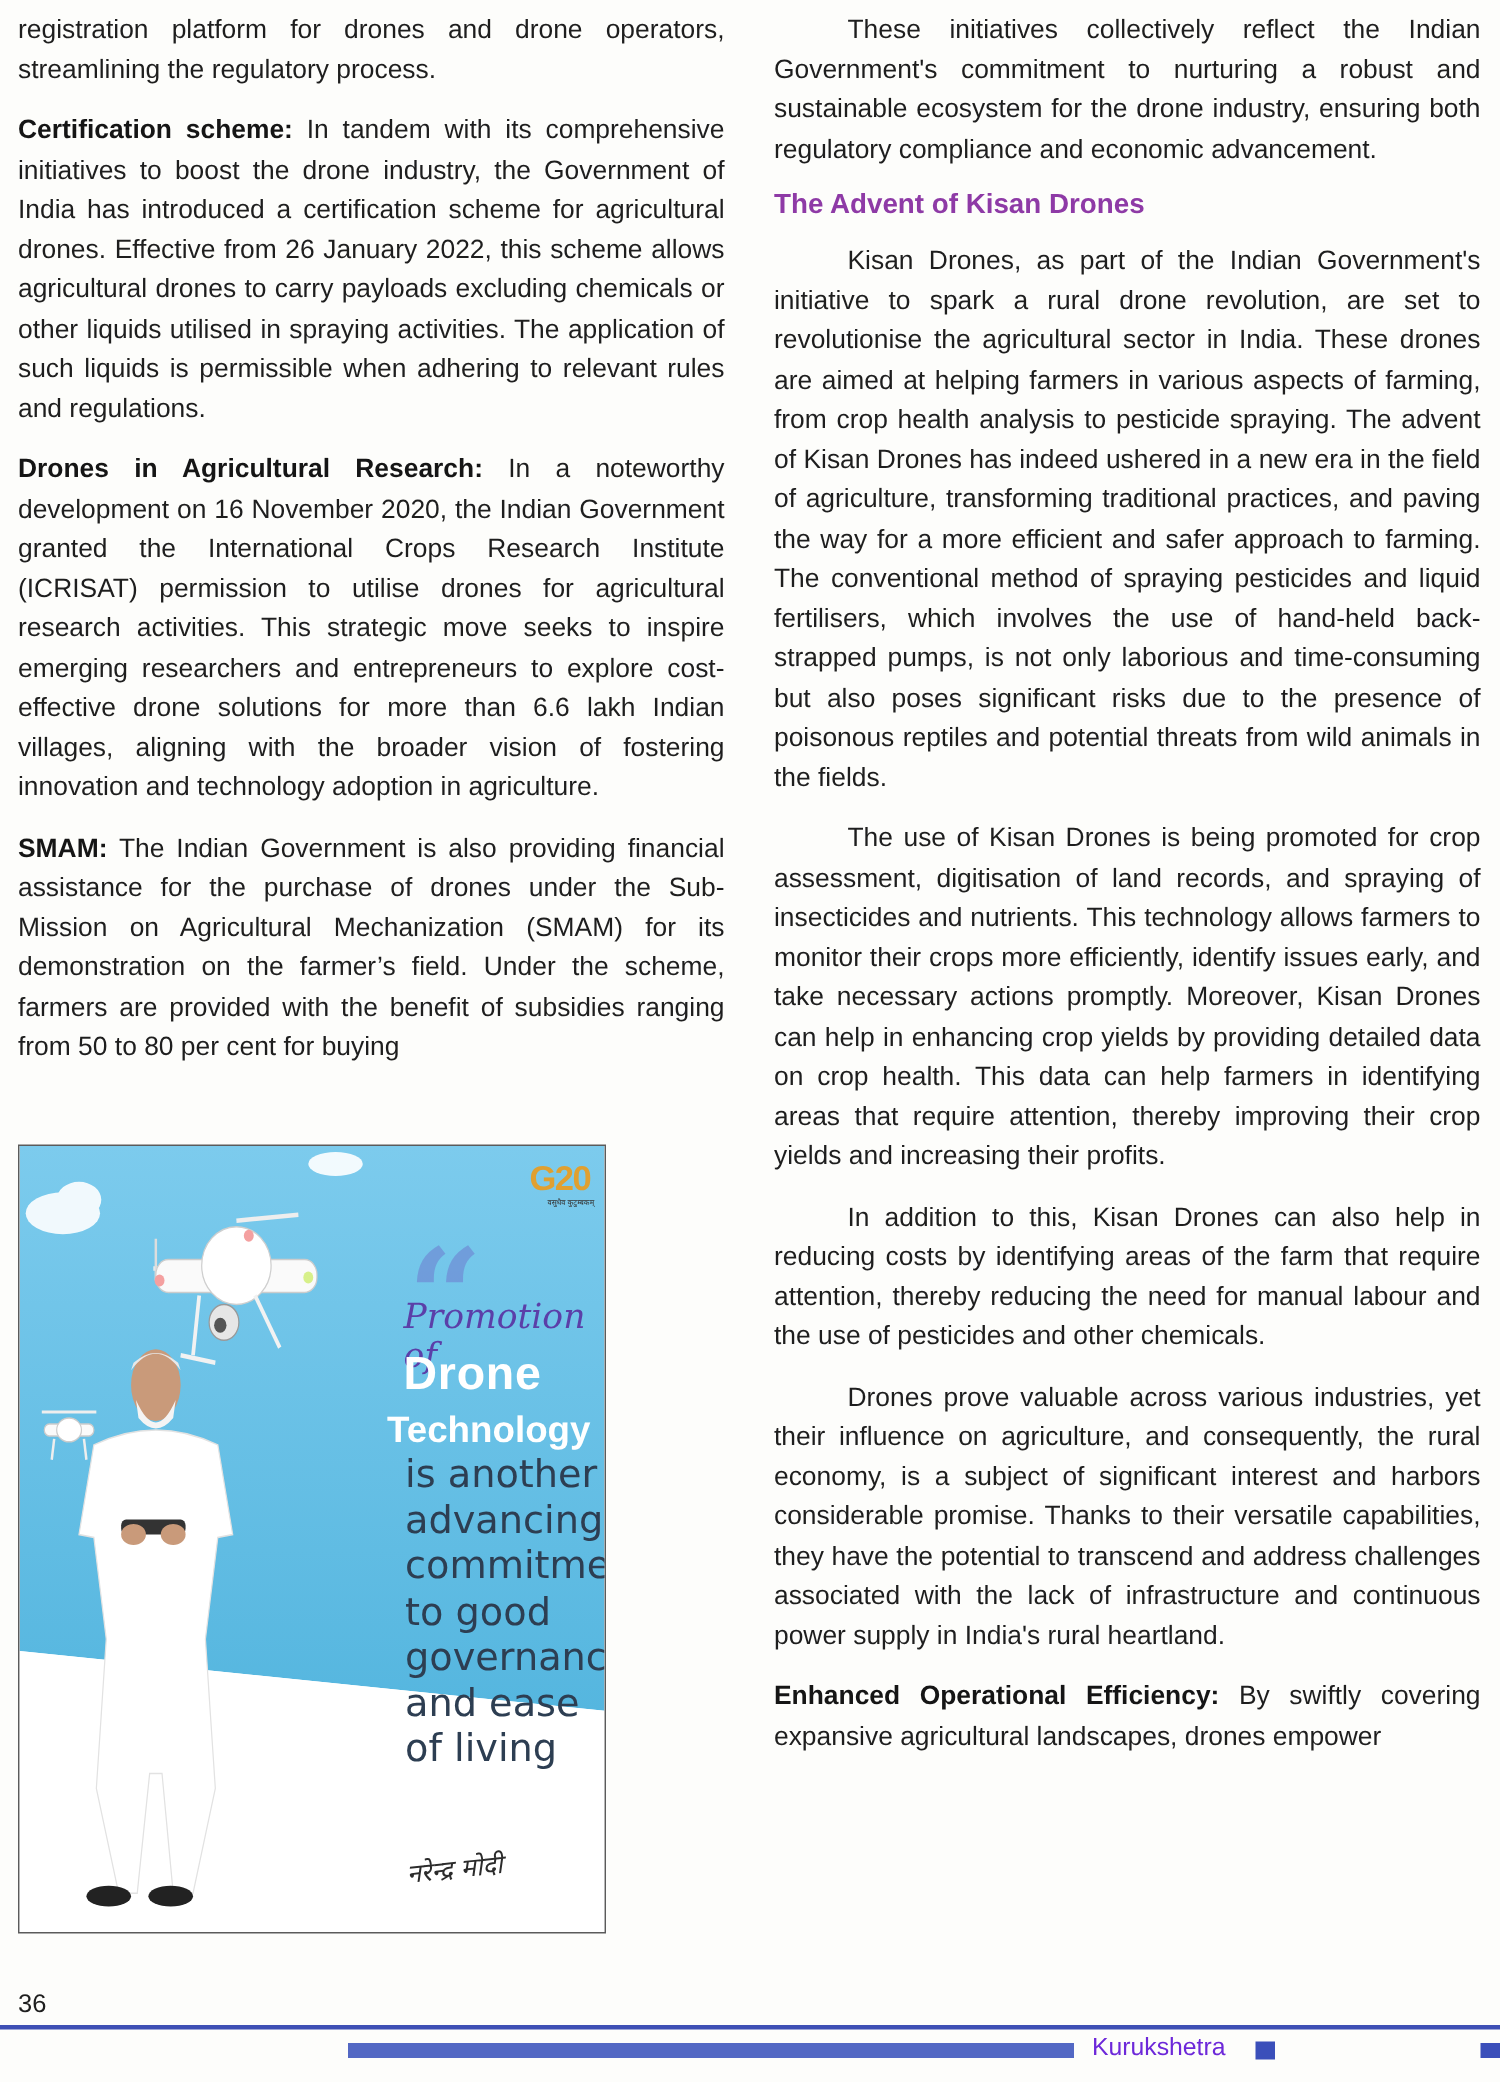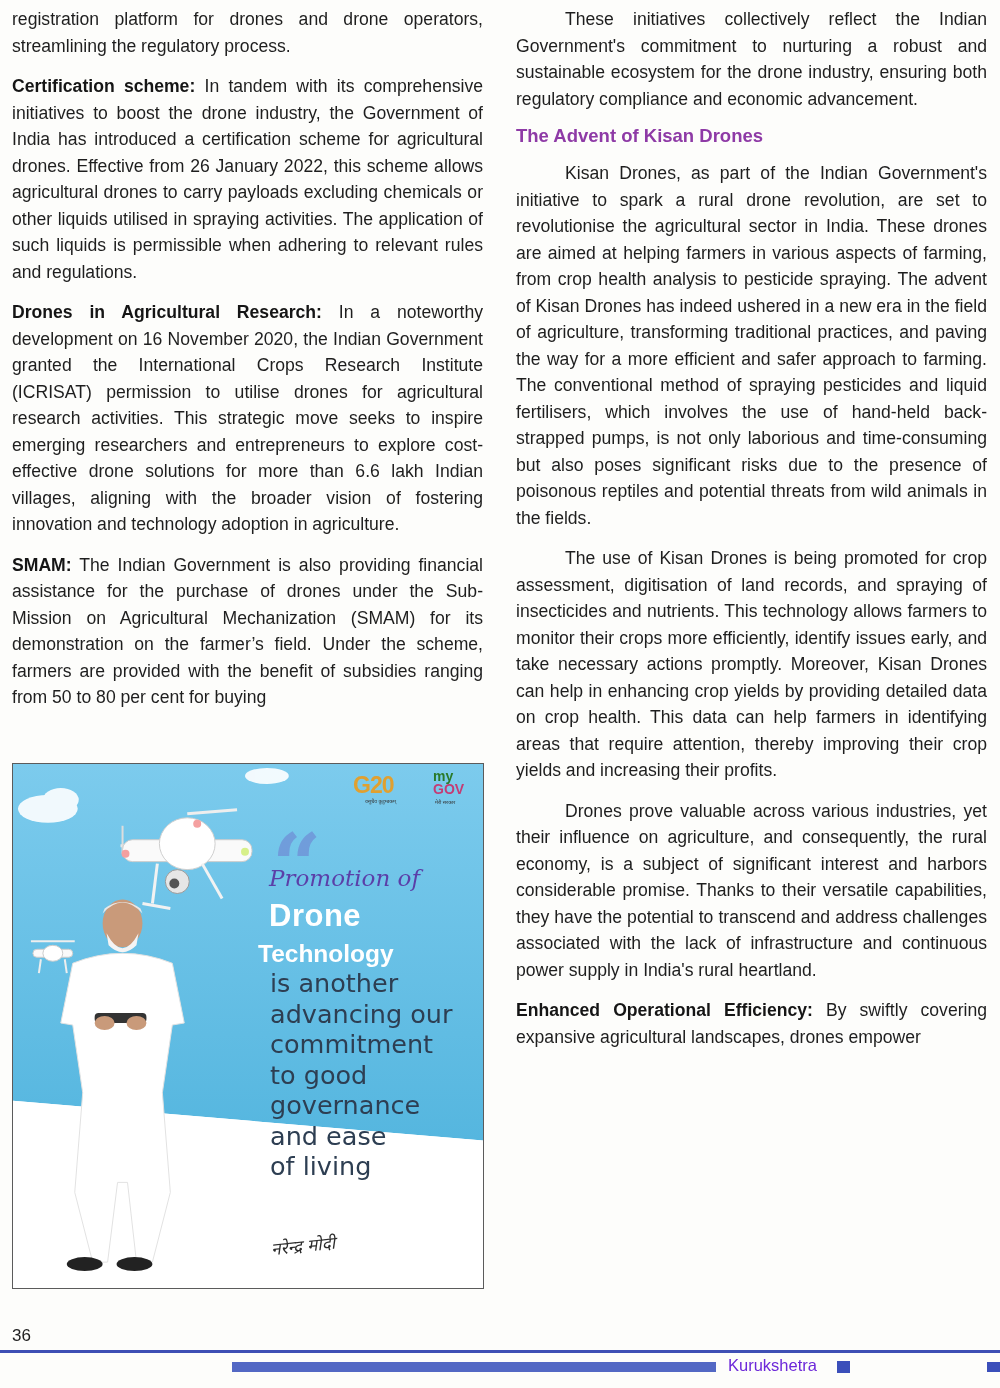--- a/index.html
+++ b/index.html
@@ -10,21 +10,21 @@
     .col-left { left: 12px; }
     .col-right { left: 516px; }
 
     .para { margin-bottom: 14px; }
     .para.indent { text-indent: 49px; }
     .para .lead { font-weight: bold; color: #151515; }
 
     .heading { font-weight: bold; color: #8e3aa6; font-size: 18.5px; line-height: 24px; margin-top: -2px; margin-bottom: 12px; }
 
     
-    .poster { position: absolute; left: 12px; top: 763px; width: 472px; height: 526px; border: 1.5px solid #5b5b5b; overflow: hidden; background: #ffffff; padding-left: 16px; }
+    .poster { position: absolute; left: 12px; top: 763px; width: 392px; height: 526px; border: 1.5px solid #5b5b5b; overflow: hidden; background: #ffffff; padding-left: 16px; }
     .poster .sky { position: absolute; left: 0; top: 0; width: 100%; height: 100%; }
     .poster .quote-mark { position: absolute; left: 259px; top: 58px; font-size: 86px; line-height: 86px; font-weight: bold; color: #6f8fd6; opacity: 0.75; font-family: "DejaVu Serif", serif; }
     .poster .script { position: absolute; left: 256px; top: 101px; font-family: "DejaVu Serif", serif; font-style: italic; font-size: 23px; color: #5b3fa8; }
     .poster .big { position: absolute; left: 256px; top: 134px; font-size: 31px; font-weight: bold; color: #ffffff; letter-spacing: 0.5px; }
     .poster .tech { position: absolute; left: 245px; top: 176px; font-size: 24.5px; font-weight: bold; color: #ffffff; }
     .poster .body-lines { position: absolute; left: 257px; top: 204px; font-size: 25.5px; line-height: 30.5px; color: #2d3e52; font-family: "DejaVu Sans", sans-serif; font-weight: normal; }
     .poster .body-lines div { white-space: nowrap; }
     .poster .g20 { position: absolute; left: 340px; top: 8px; font-size: 23px; font-weight: bold; color: #e0a030; letter-spacing: -1px; }
     .poster .g20-sub { position: absolute; left: 352px; top: 34px; font-size: 5px; color: #333; }
     .poster .mygov { position: absolute; left: 420px; top: 6px; font-size: 14px; font-weight: bold; line-height: 13px; color: #2a7a2a; }
@@ -140,20 +140,23 @@
     <span>These initiatives collectively reflect the Indian Government's commitment to nurturing a robust and sustainable ecosystem for the drone industry, ensuring both regulatory compliance and economic advancement.</span>
   </p>
   <h2 class="heading">The Advent of Kisan Drones</h2>
   <p class="para indent">
     <span>Kisan Drones, as part of the Indian Government's initiative to spark a rural drone revolution, are set to revolutionise the agricultural sector in India. These drones are aimed at helping farmers in various aspects of farming, from crop health analysis to pesticide spraying. The advent of Kisan Drones has indeed ushered in a new era in the field of agriculture, transforming traditional practices, and paving the way for a more efficient and safer approach to farming. The conventional method of spraying pesticides and liquid fertilisers, which involves the use of hand-held back-strapped pumps, is not only laborious and time-consuming but also poses significant risks due to the presence of poisonous reptiles and potential threats from wild animals in the fields.</span>
   </p>
   <p class="para indent">
     <span>The use of Kisan Drones is being promoted for crop assessment, digitisation of land records, and spraying of insecticides and nutrients. This technology allows farmers to monitor their crops more efficiently, identify issues early, and take necessary actions promptly. Moreover, Kisan Drones can help in enhancing crop yields by providing detailed data on crop health. This data can help farmers in identifying areas that require attention, thereby improving their crop yields and increasing their profits.</span>
   </p>
   <p class="para indent">
+    <span>In addition to this, Kisan Drones can also help in reducing costs by identifying areas of the farm that require attention, thereby reducing the need for manual labour and the use of pesticides and other chemicals.</span>
+  </p>
+  <p class="para indent">
     <span>Drones prove valuable across various industries, yet their influence on agriculture, and consequently, the rural economy, is a subject of significant interest and harbors considerable promise. Thanks to their versatile capabilities, they have the potential to transcend and address challenges associated with the lack of infrastructure and continuous power supply in India's rural heartland.</span>
   </p>
   <p class="para">
     <span class="lead">Enhanced Operational Efficiency:</span><span> By swiftly covering expansive agricultural landscapes, drones empower</span>
   </p>
 </div>
 
 <div class="footer-rule"></div>
 <div class="footer-page">36</div>
 <div class="footer-bar"></div>

